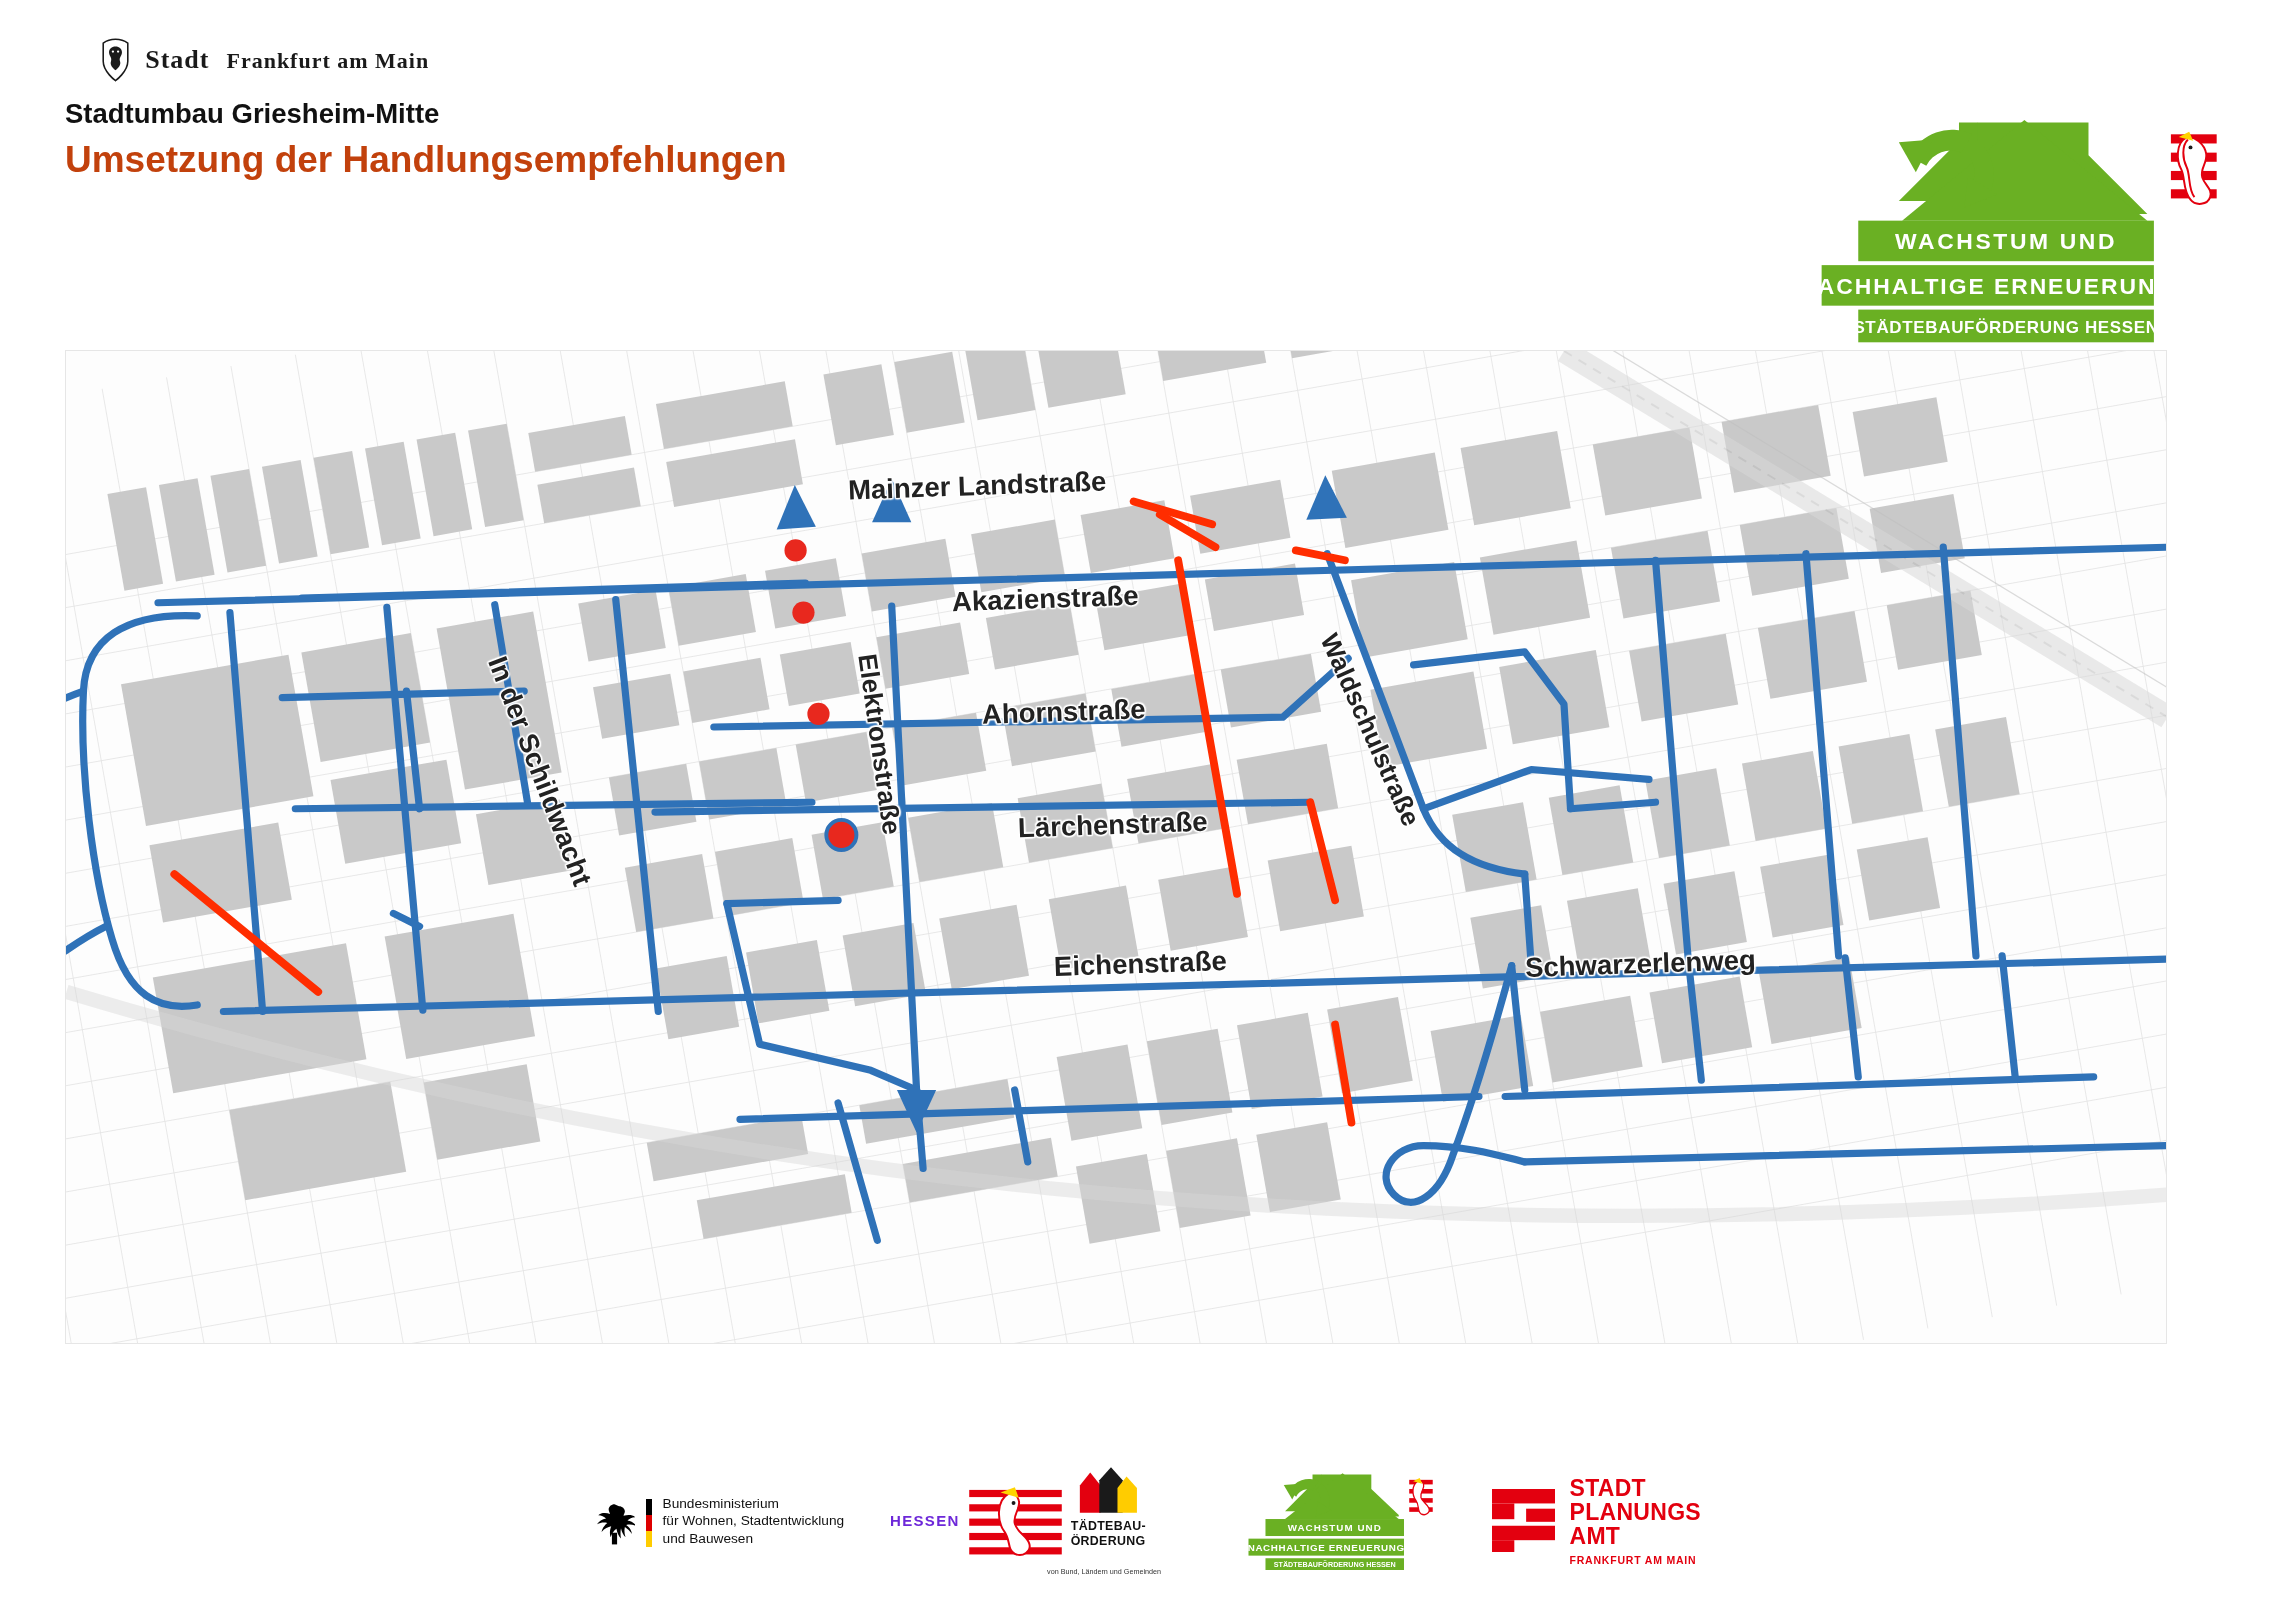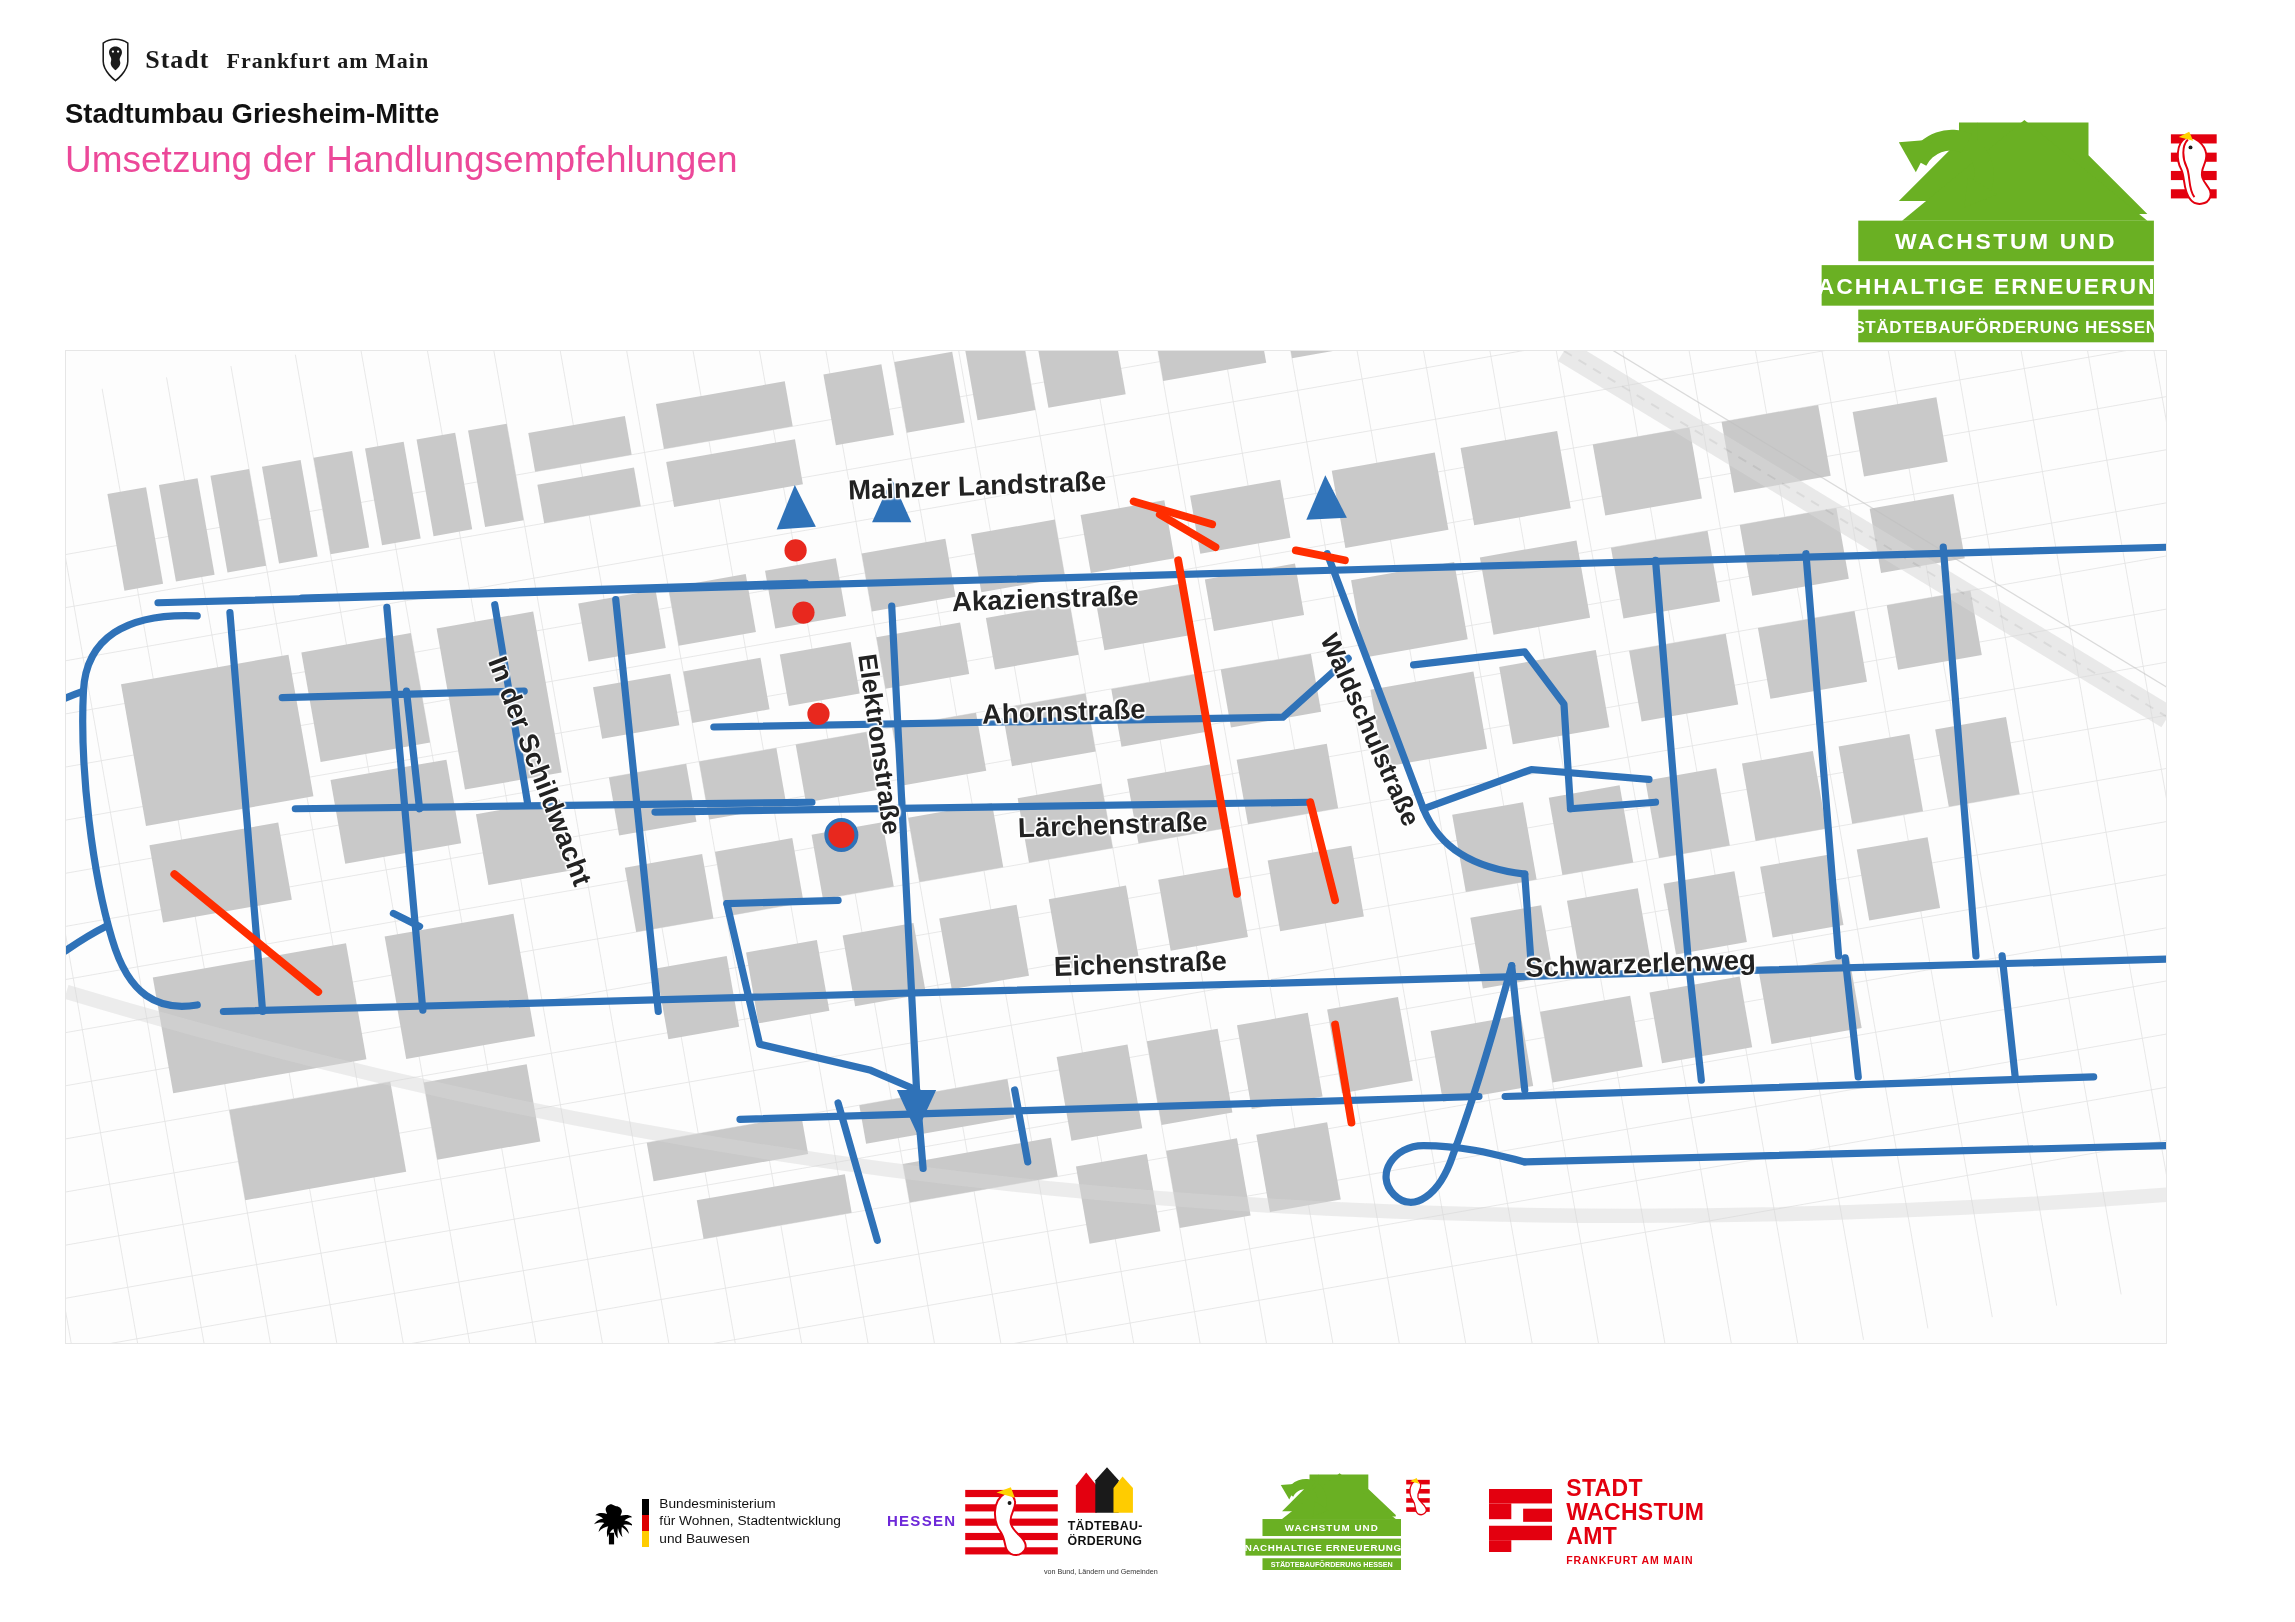--- a/index.html
+++ b/index.html
@@ -29,21 +29,21 @@
 
   
   #titles { position:absolute; left:65px; top:98px; }
   .t-sub {
     font-size: 27.5px; font-weight: bold; color: #111; margin-bottom: 9.2px;
   }
   .t-main {
     font-size: 37px; font-weight: bold; color: #111; margin-bottom: 25px;
   }
   .t-main2 {
-    font-size: 37px; font-weight: normal; color: #ec4899;
+    font-size: 37px; font-weight: bold; color: #c2410c;
   }
 
   
   #program-logo {
     position:absolute; right: 56px; top: 116px;
     width: 458px; height: 242px;
   }
 
   
   #map-frame {
@@ -505,20 +505,20 @@
         <rect x="0" y="0" width="96" height="22" fill="#e3000f"></rect>
         <rect x="0" y="22" width="34" height="24" fill="#e3000f"></rect>
         <rect x="52" y="30" width="44" height="20" fill="#e3000f"></rect>
         <rect x="0" y="56" width="96" height="22" fill="#e3000f"></rect>
         <rect x="0" y="78" width="34" height="18" fill="#e3000f"></rect>
       </svg>
     </div>
     <div>
       <div class="sp-text">
         <div>STADT</div>
-        <div>WACHSTUM</div>
+        <div>PLANUNGS</div>
         <div>AMT</div>
       </div>
       <div class="sp-sub">FRANKFURT AM MAIN</div>
     </div>
   </div>
 </div>
 
 
 </body></html>

